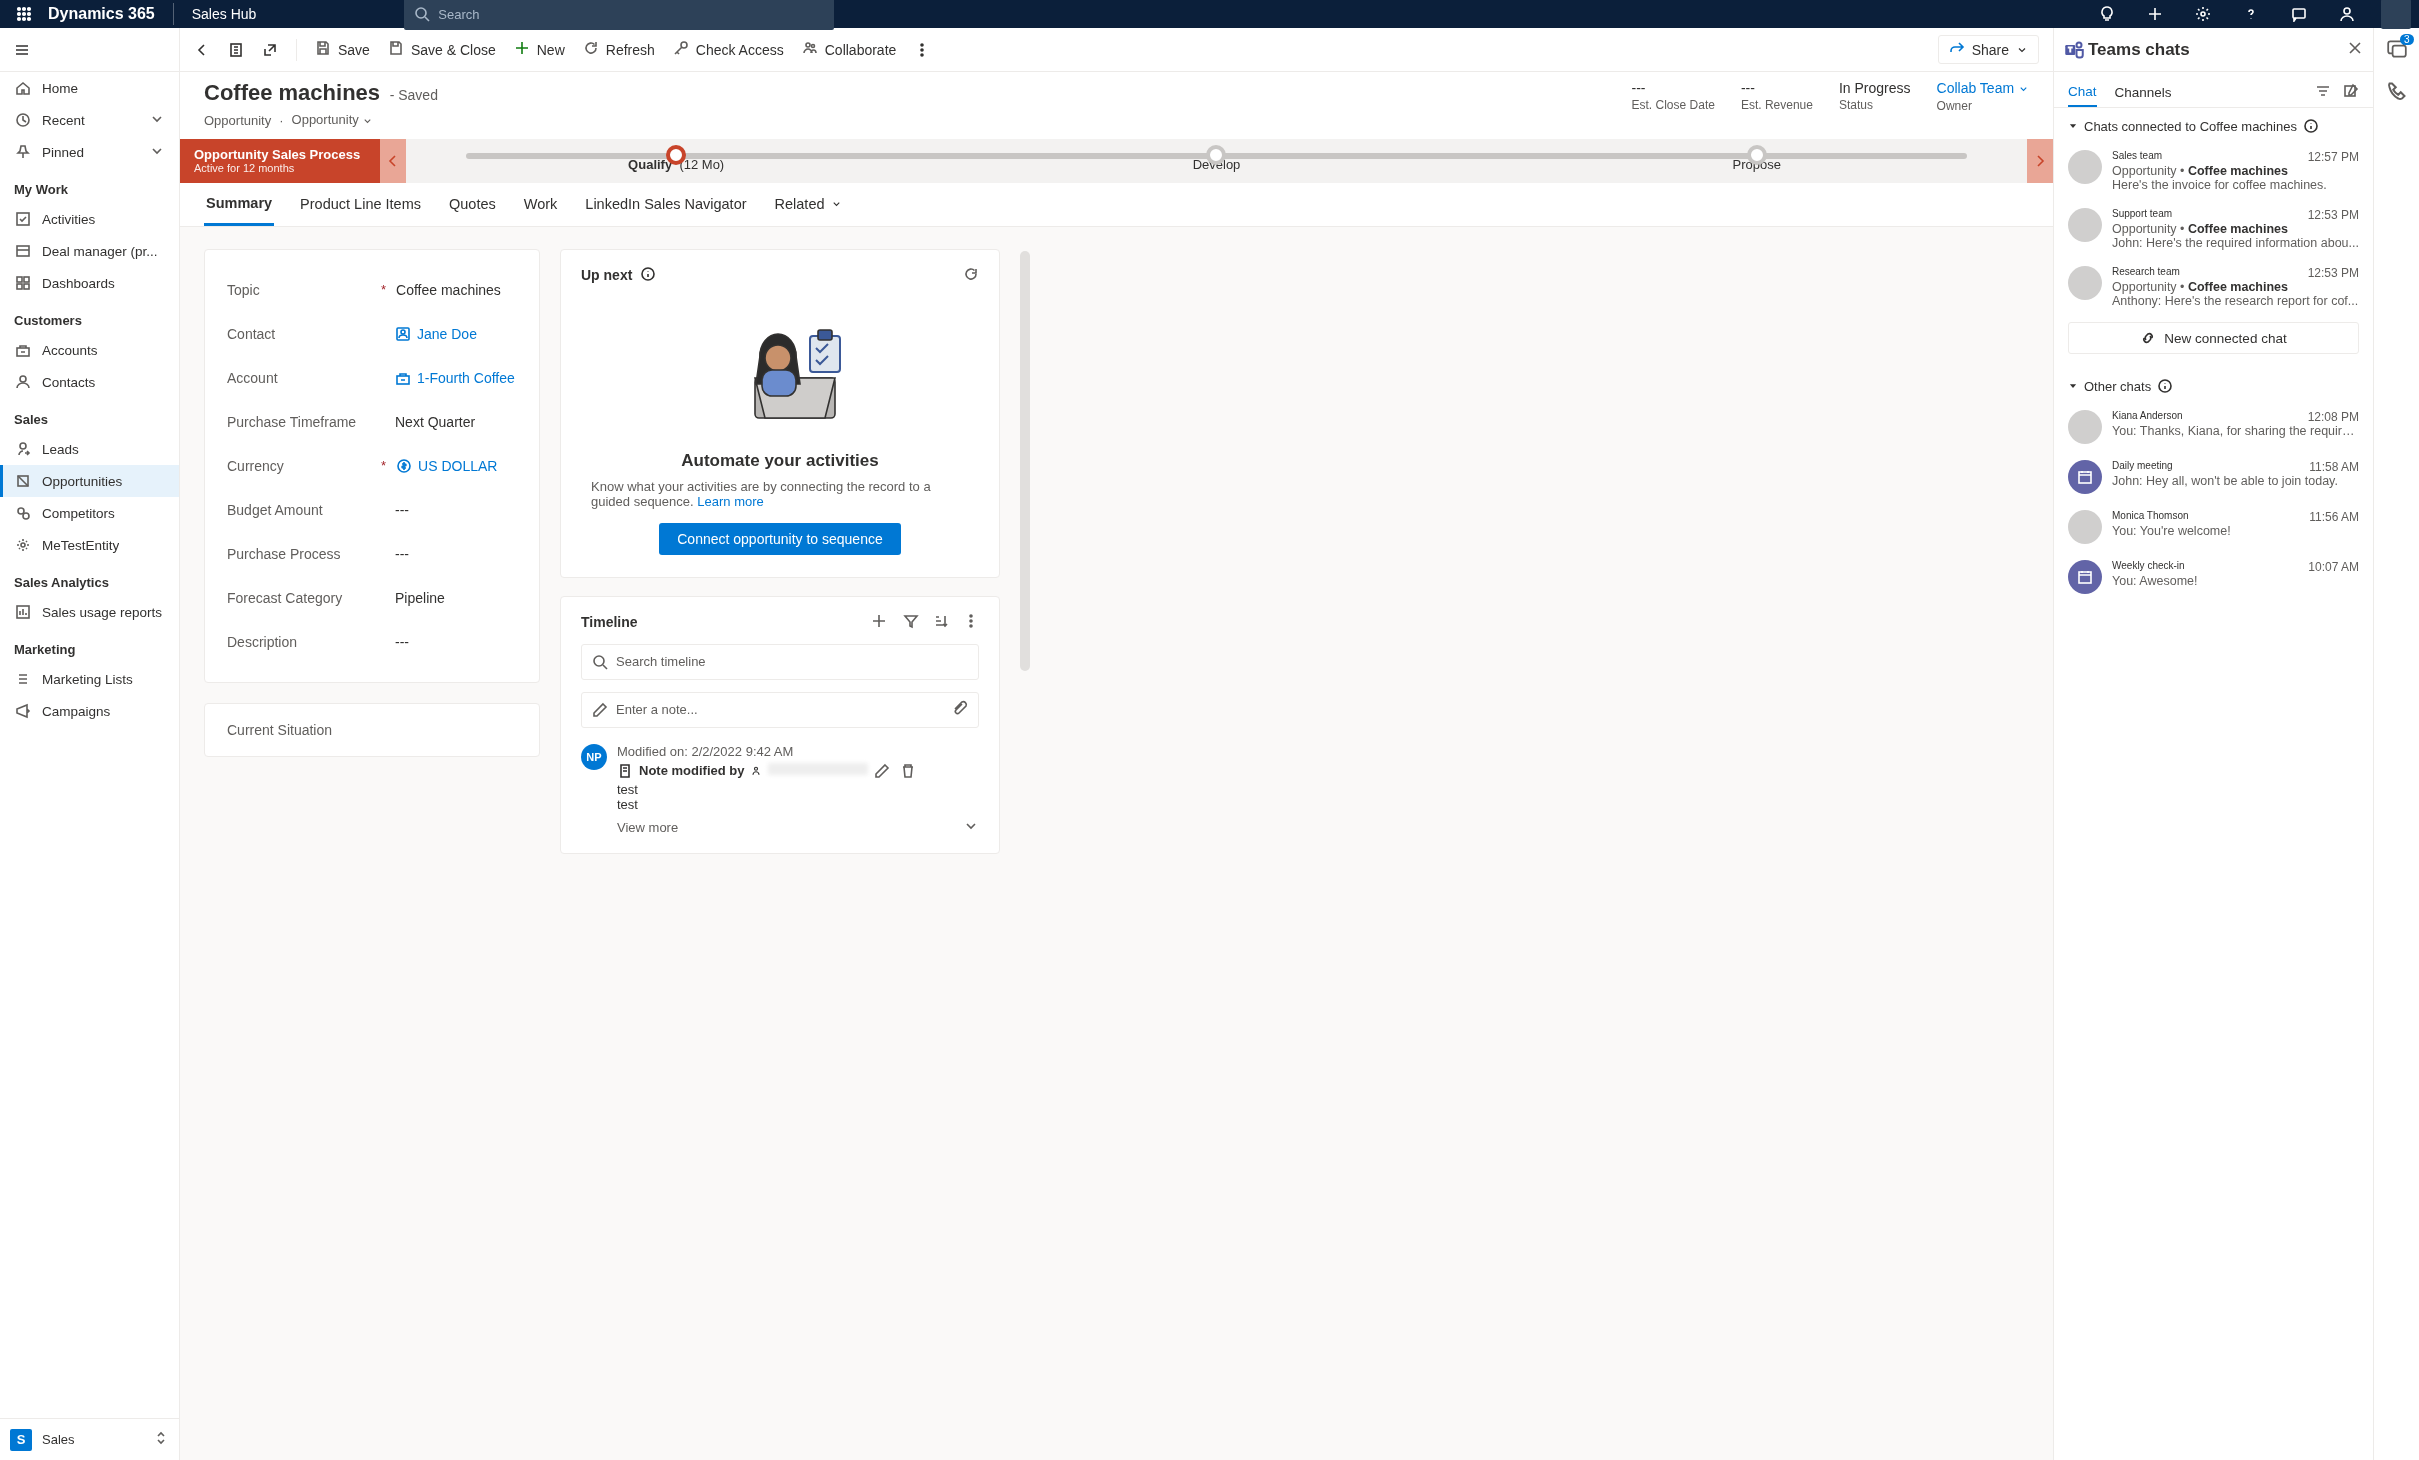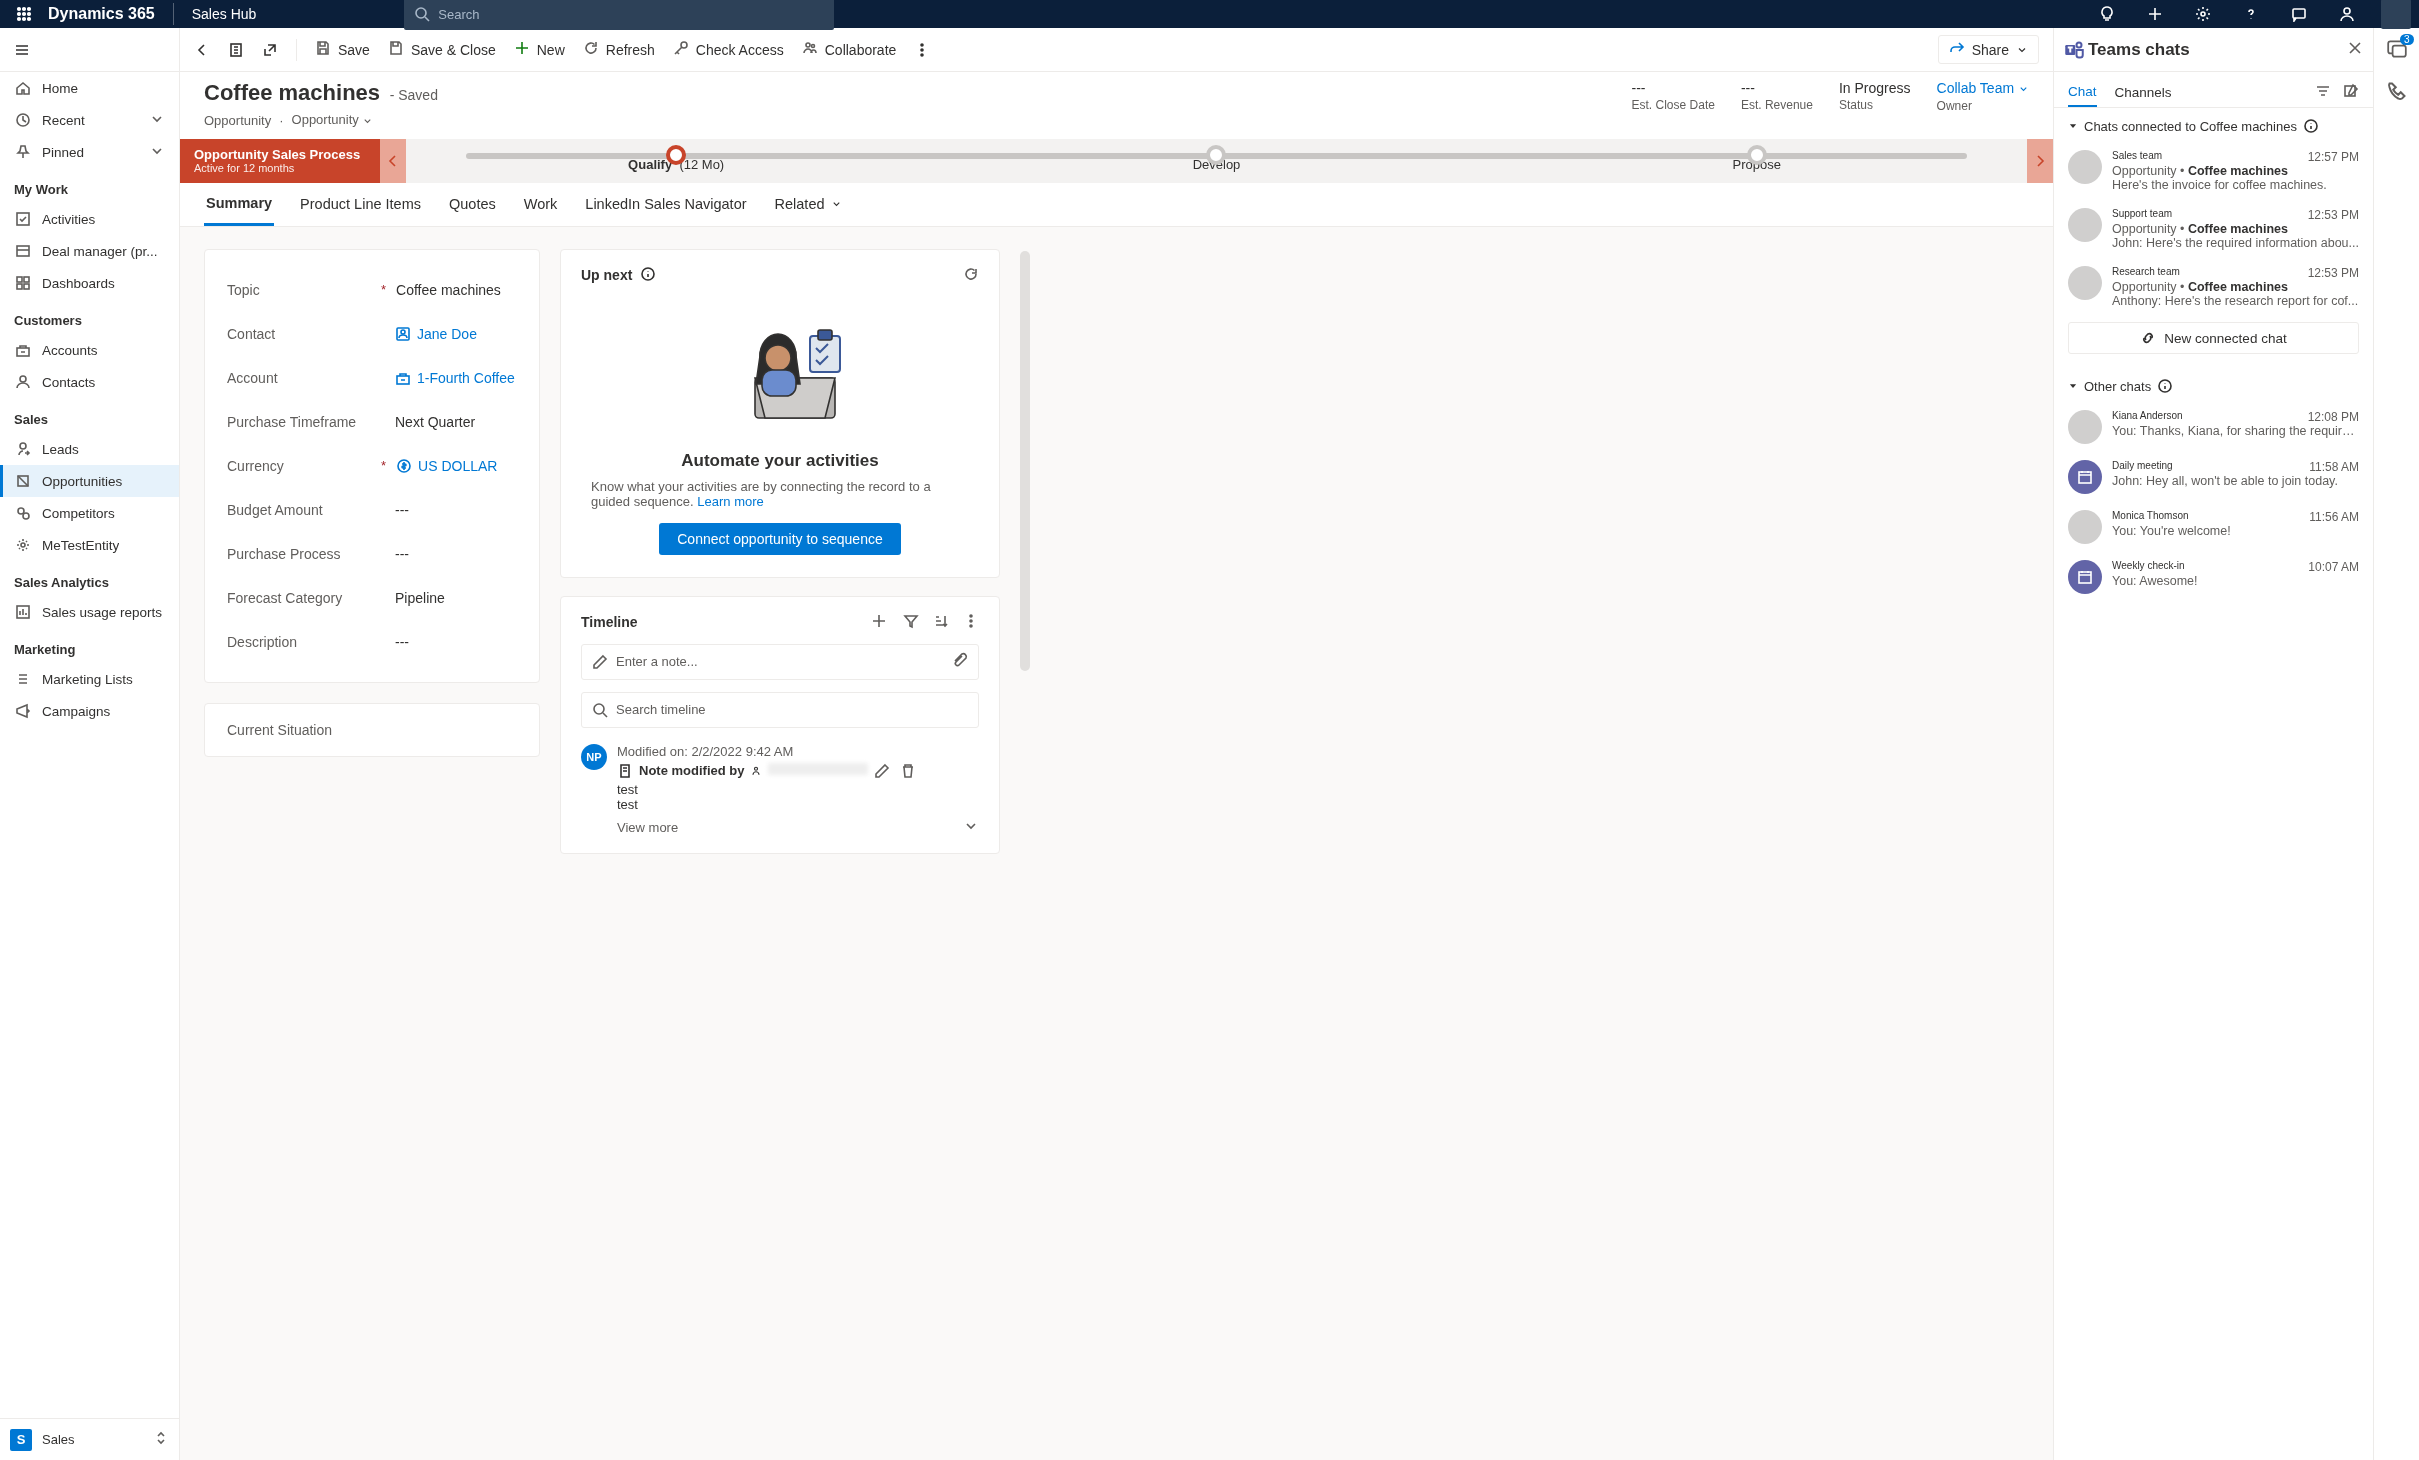--- a/index.html
+++ b/index.html
@@ -651,33 +651,33 @@
                   <path d="M3 4h3M3 8h5M3 12h7M12 3v10M10 11l2 2 2-2"></path>
                 </svg></span>
             <span style="color:var(--grey-500)"><svg viewBox="0 0 16 16">
                   <circle cx="8" cy="3" r="1" fill="currentColor"></circle>
                   <circle cx="8" cy="8" r="1" fill="currentColor"></circle>
                   <circle cx="8" cy="13" r="1" fill="currentColor"></circle>
                 </svg></span>
           </div>
           <div class="tlinput">
             <svg viewBox="0 0 16 16">
+                <circle cx="7" cy="7" r="5"></circle>
+                <path d="M11 11l4 4"></path>
+              </svg>
+            <span>Search timeline</span>
+          </div>
+          <div class="tlinput">
+            <svg viewBox="0 0 16 16">
                 <path d="M11 2l3 3L5 14H2v-3z"></path>
               </svg>
             <span>Enter a note...</span>
             <span class="clip"><svg viewBox="0 0 16 16">
                   <path d="M10 4L4 10a2 2 0 003 3l7-7a3 3 0 00-4-4L3 9"></path>
                 </svg></span>
-          </div>
-          <div class="tlinput">
-            <svg viewBox="0 0 16 16">
-                <circle cx="7" cy="7" r="5"></circle>
-                <path d="M11 11l4 4"></path>
-              </svg>
-            <span>Search timeline</span>
           </div>
           <div class="note">
             <div class="av">NP</div>
             <div class="body">
               <div class="meta">Modified on: 2/2/2022 9:42 AM</div>
               <div class="title">
                 <svg viewBox="0 0 16 16">
                     <path d="M4 2h8v12H4zM6 5h4M6 8h4"></path>
                   </svg>
                 <span>Note modified by</span>

